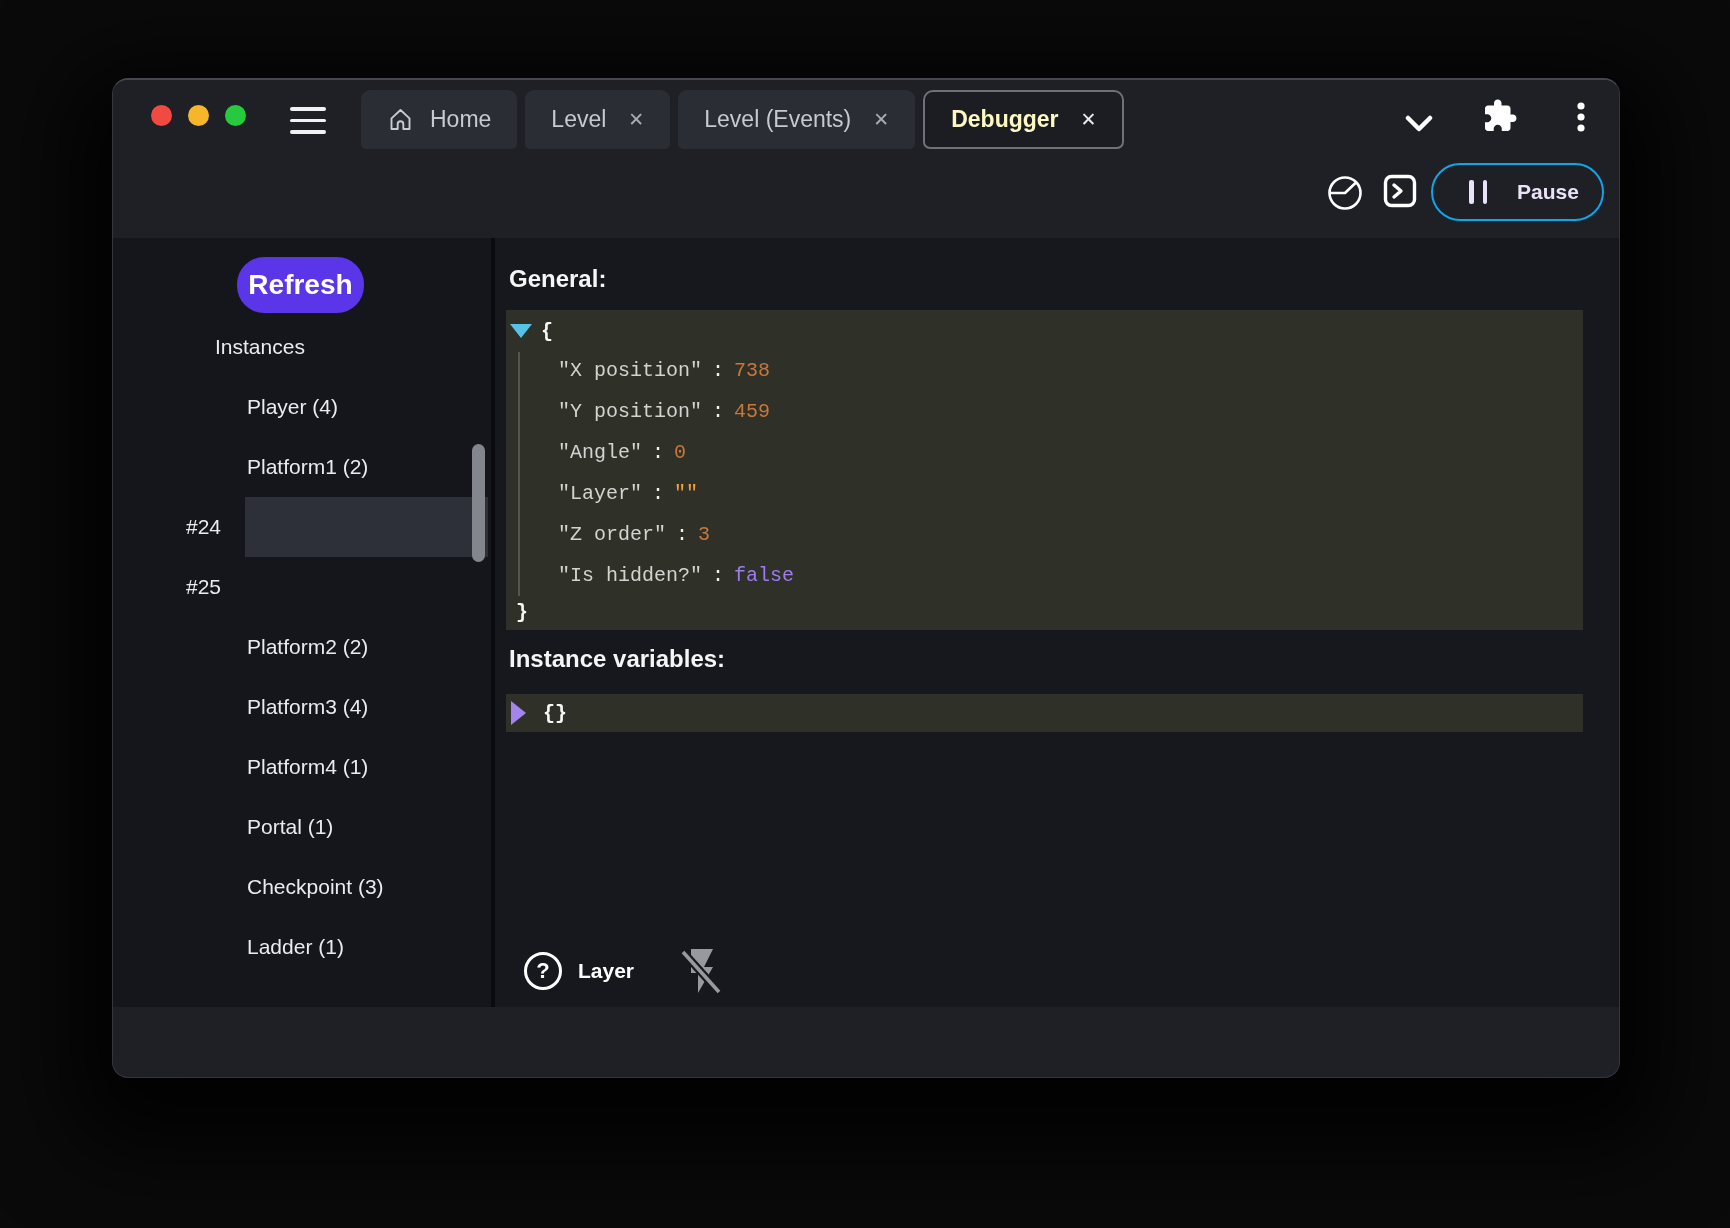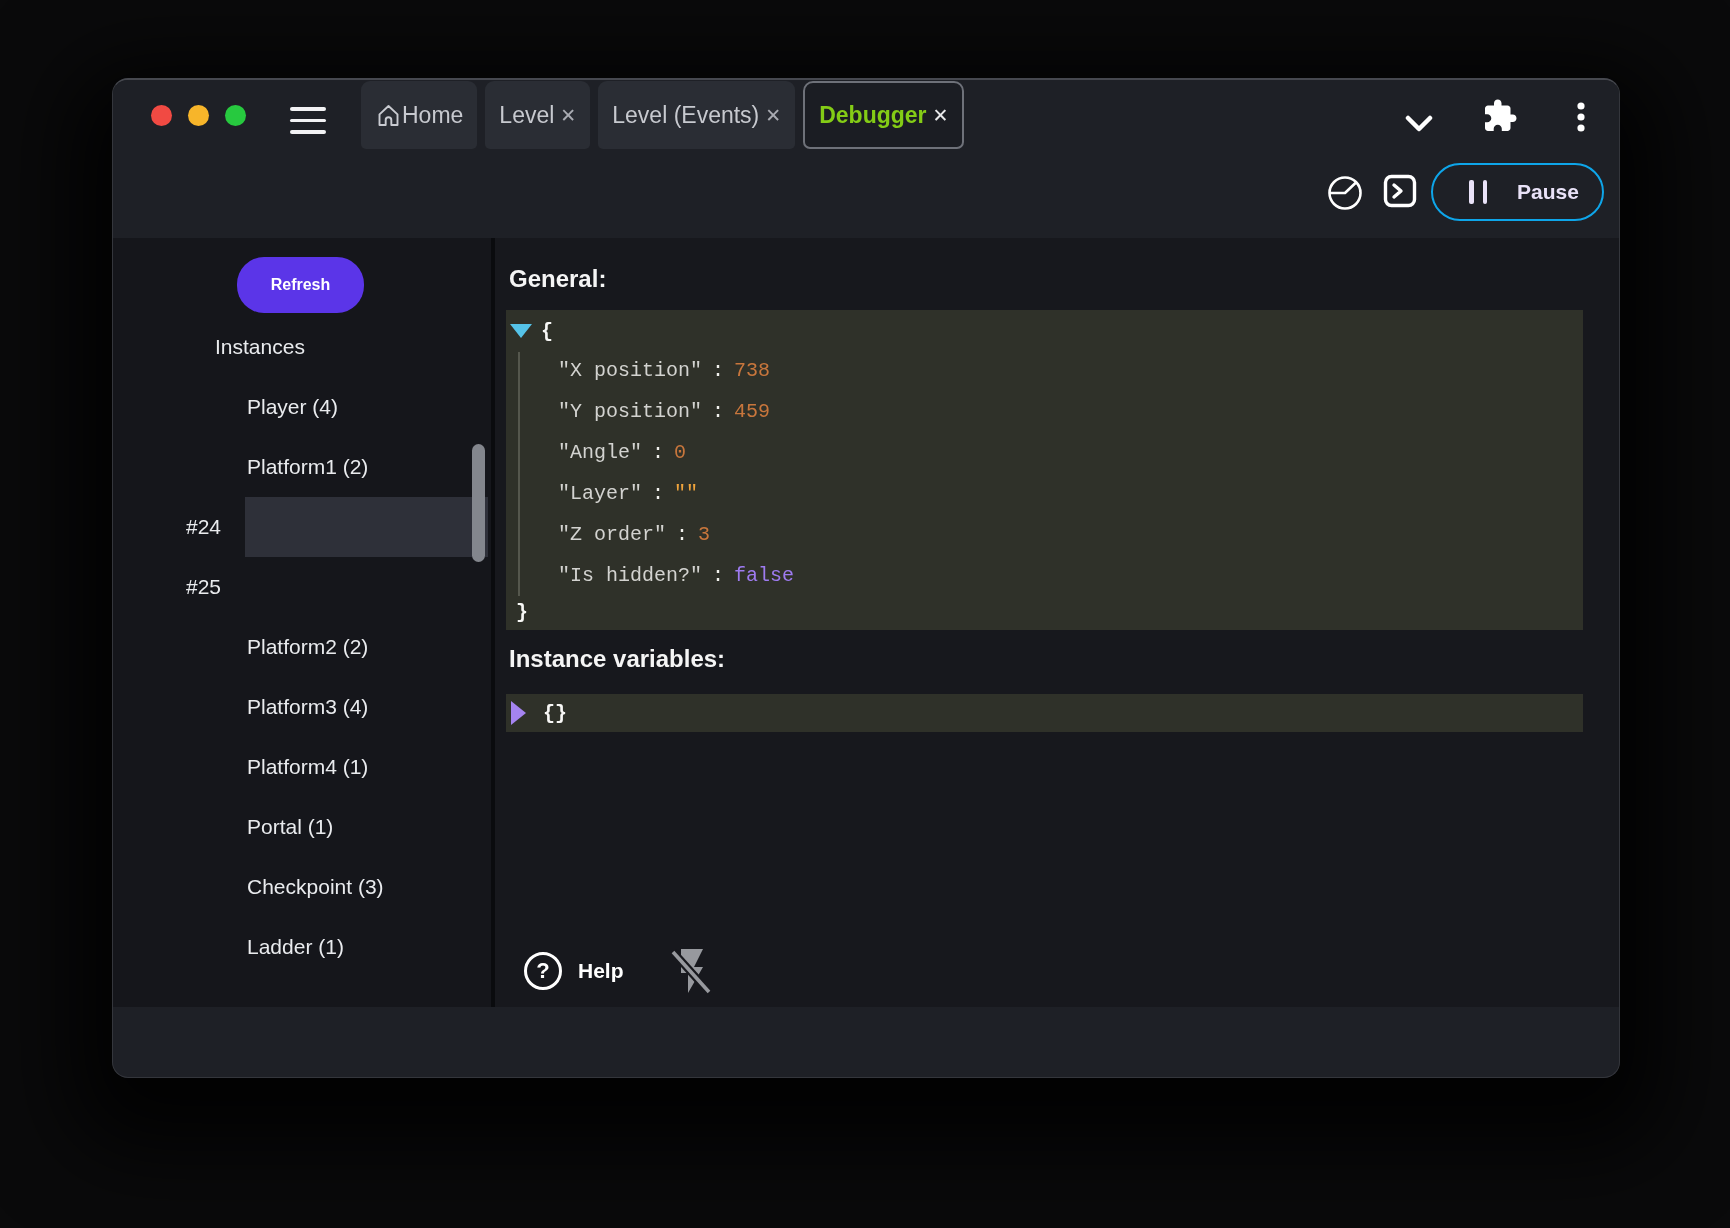--- a/index.html
+++ b/index.html
@@ -18,26 +18,26 @@
   .traffic { position:absolute; left:38px; top:25px; display:flex; gap:16px; }
   .light { width:21px; height:21px; border-radius:50%; display:inline-block; }
   .light.red { background:#f14a43; }
   .light.yellow { background:#f7b52a; }
   .light.green { background:#27c93f; }
   .hamburger { position:absolute; left:177px; top:27px; width:36px; height:27px;
     display:flex; flex-direction:column; justify-content:space-between; cursor:pointer; }
   .hamburger i { display:block; height:3.6px; background:#f2f2f4; border-radius:2px; }
 
   .tabs { position:absolute; left:248px; bottom:0; display:flex; gap:8px; align-items:flex-end; }
-  .tab { height:68px; display:flex; align-items:center; padding:0 14px; 
+  .tab { height:59px; display:flex; align-items:center; padding:0 26px; gap:16px;
     background:#2a2d34; border-radius:9px 9px 5px 5px; cursor:pointer; }
   .tab-label { font-size:23px; color:#c7c9cf; white-space:nowrap; }
   .tab-close { font-size:19px; color:#a9abb2; margin-left:6px; cursor:pointer; }
   .tab.active { background:#1b1d23; border:2px solid #6e7179; border-radius:10px 10px 7px 7px; }
-  .tab.active .tab-label { color:#84cc16; font-weight:700; }
+  .tab.active .tab-label { color:#fef9c3; font-weight:700; }
   .tab.active .tab-close { color:#e8e8ea; }
   .tab-home-icon { flex:0 0 auto; }
 
   .tb-right-icon { position:absolute; cursor:pointer; }
   .tb-chevron { left:1292px; top:32px; }
   .tb-puzzle { left:1369px; top:18px; }
   .tb-dots { left:1456px; top:20px; }
 
   
   .toolbar { position:relative; height:89px; background:#1e2026; }
@@ -59,21 +59,21 @@
     border-left:15px solid transparent; border-right:15px solid transparent;
     border-top:14px solid #ffffff; cursor:pointer; }
 
   
   .content { display:flex; height:769px; }
   .sidebar { position:relative; width:378px; background:#15161b; flex:0 0 auto; overflow:hidden; }
   .sidebar-header { height:60px; background:#31343c; border-radius:6px 0 0 0;
     display:flex; align-items:center; }
   .sidebar-header span { margin-left:21px; font-size:23px; color:#eef0f3; }
   .refresh-button { display:block; margin:19px 0 4px 124px; width:127px; height:56px;
-    background:#5b35e8; color:#ffffff; font-size:16px; font-weight:700;
+    background:#5b35e8; color:#ffffff; font-size:28px; font-weight:700;
     border:none; border-radius:27px; cursor:pointer; font-family:inherit; }
   .tree-row { height:60px; display:flex; align-items:center; font-size:21px; color:#e9ebee;
     cursor:pointer; position:relative; }
   .tree-row .tree-label { position:relative; z-index:1; }
   .tree-row.lvl0 { padding-left:102px; }
   .tree-row.lvl1 { padding-left:134px; }
   .tree-row.lvl2 { padding-left:73px; }
   .tree-row.selected::before { content:""; position:absolute; left:132px; right:3px; top:0; bottom:0;
     background:#2e3039; }
   .scrollbar-thumb { position:absolute; left:359px; top:206px; width:13px; height:118px;
@@ -280,21 +280,21 @@
         </div>
 
         <div class="section-label iv-label">Instance variables:</div>
         <div class="iv-row">
           <span class="tri-right"></span>
           <span class="iv-brace">{}</span>
         </div>
 
         <div class="help-row">
           <span class="help-circle">?</span>
-          <span class="help-label">Help</span>
+          <span class="help-label">Layer</span>
           <svg class="flash-off-icon" width="52" height="52" viewBox="0 0 52 52">
             <path fill="#97999e" d="M17 4 v24 h7 v20 l15 -26 h-9 l9 -18 z"></path>
             <line x1="9" y1="7" x2="45" y2="47" stroke="#17181d" stroke-width="8"></line>
             <line x1="9" y1="7" x2="45" y2="47" stroke="#97999e" stroke-width="3.6"></line>
           </svg>
         </div>
       </main>
 
     </div>
   </div>

